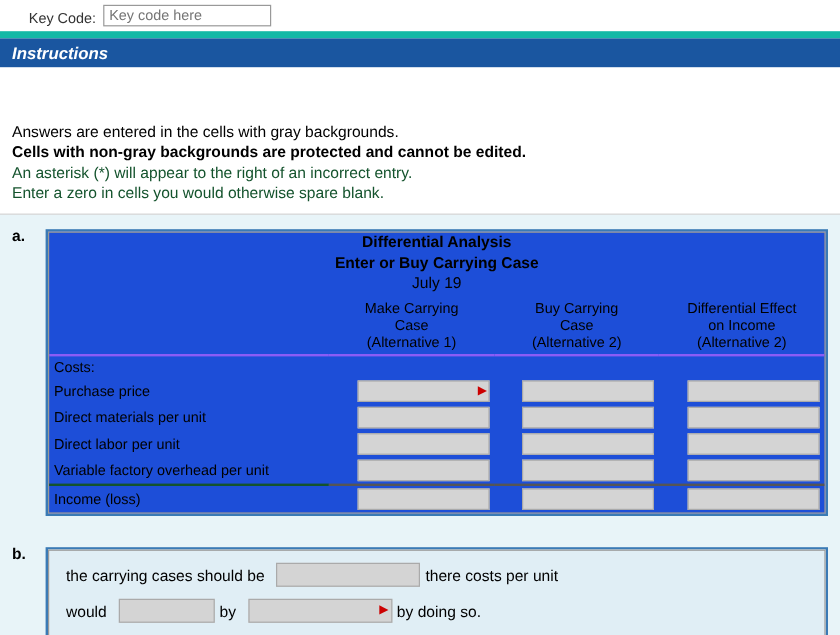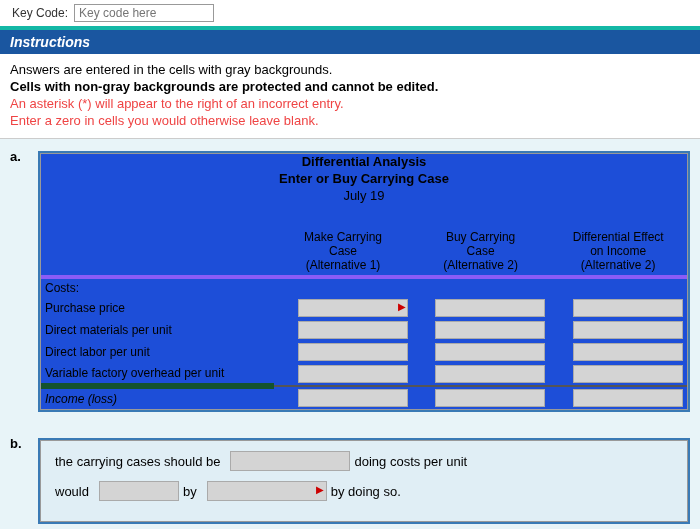--- a/index.html
+++ b/index.html
@@ -6,24 +6,24 @@
     body {
       font-family: Arial, sans-serif;
       font-size: 13px;
       background: #fff;
       width: 700px;
       min-height: 529px;
     }
 
     .top-bar {
       display: flex;
-      align-items: center;
-      padding: 4px 12px;
+      align-items: flex-end;
+      padding: 4px 24px;
       background: #fff;
-      border-bottom: 4px solid #14b8a6;
+      border-bottom: 6px solid #14b8a6;
     }
     .key-code-label {
       font-size: 12px;
       color: #333;
       margin-right: 6px;
     }
     .key-code-input {
       border: 1px solid #999;
       padding: 1px 4px;
       font-size: 12px;
@@ -37,30 +37,31 @@
       font-weight: bold;
       font-style: italic;
       padding: 4px 10px;
       font-size: 14px;
     }
 
     .instructions-body {
       padding: 8px 10px;
       background: #fff;
       border-bottom: 1px solid #ccc;
+      margin-top: 38px;
     }
     .instructions-body p {
       margin-bottom: 2px;
       font-size: 13px;
     }
     .bold-protected {
       font-weight: bold;
     }
     .red-text {
-      color: #ef4444;
+      color: #14532d;
     }
 
     .main-content {
       padding: 8px 10px;
       background: #e8f4f8;
       min-height: 400px;
     }
 
     .section {
       display: flex;
@@ -86,32 +87,32 @@
     }
     .table-title {
       text-align: center;
       font-weight: bold;
       font-size: 13px;
       margin-bottom: 2px;
     }
     .table-subtitle {
       text-align: center;
       font-size: 13px;
-      margin-bottom: 24px;
+      margin-bottom: 4px;
     }
 
     .diff-table {
       width: 100%;
       border-collapse: collapse;
     }
     .diff-table th {
       text-align: center;
       font-size: 12px;
       font-weight: normal;
-      border-bottom: 4px solid #8b5cf6;
+      border-bottom: 2px solid #8b5cf6;
       padding: 3px 6px;
       vertical-align: top;
     }
     .diff-table td {
       padding: 2px 4px;
       font-size: 12px;
       vertical-align: middle;
       margin-left: 24px;
     }
     .diff-table .label-col {
@@ -227,21 +228,21 @@
 </div>
 
 <div class="instructions-header">
   <span>Instructions</span>
 </div>
 
 <div class="instructions-body">
   <p>Answers are entered in the cells with gray backgrounds.</p>
   <p class="bold-protected">Cells with non-gray backgrounds are protected and cannot be edited.</p>
   <p class="red-text">An asterisk (*) will appear to the right of an incorrect entry.</p>
-  <p class="red-text">Enter a zero in cells you would otherwise leave blank.</p>
+  <p class="red-text">Enter a zero in cells you would otherwise spare blank.</p>
 </div>
 
 <div class="main-content">
 
   <div class="section">
     <div class="section-label">a.</div>
     <div class="section-content">
       <div class="outer-border">
         <div class="diff-analysis-box">
           <div class="table-title">Differential Analysis</div>
@@ -318,21 +319,21 @@
                 <td class="input-cell">
                   <div class="input-box"><input type="text" style=""></div>
                 </td>
                 <td class="input-cell">
                   <div class="input-box"><input type="text" style=""></div>
                 </td>
               </tr>
 
 
               <tr class="row-group" style="border-top: 2px solid #555;">
-                <td class="label-col indent-1" style="border-top: 6px solid #14532d; font-style: italic;">Income (loss)</td>
+                <td class="label-col indent-1" style="border-top: 2px solid #14532d;">Income (loss)</td>
                 <td class="input-cell" style="border-top: 2px solid #555;">
                   <div class="input-box"><input type="text" style=""></div>
                 </td>
                 <td class="input-cell" style="border-top: 2px solid #555;">
                   <div class="input-box"><input type="text" style=""></div>
                 </td>
                 <td class="input-cell" style="border-top: 2px solid #555;">
                   <div class="input-box"><input type="text" style=""></div>
                 </td>
               </tr>
@@ -347,21 +348,21 @@
     <div class="section-label">b.</div>
     <div class="section-content">
       <div class="outer-border">
         <div class="section-b-content">
 
           <div class="b-row">
             <span>the carrying cases should be</span>
             <div class="small-input">
               <input type="text" style="">
             </div>
-            <span>doing costs per unit</span>
+            <span>there costs per unit</span>
           </div>
 
           <div class="b-row">
             <span>would</span>
             <div class="small-input small-input-narrow">
               <input type="text" style="">
             </div>
             <span>by</span>
             <div class="small-input has-arrow">
               <input type="text" style="">

